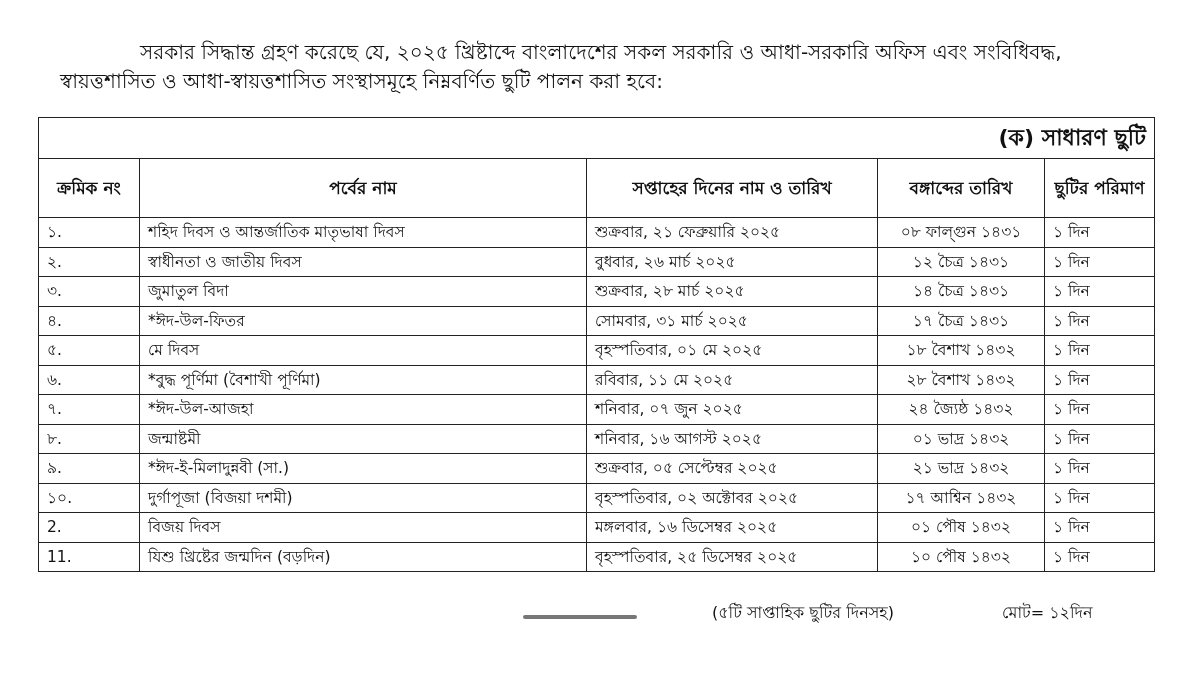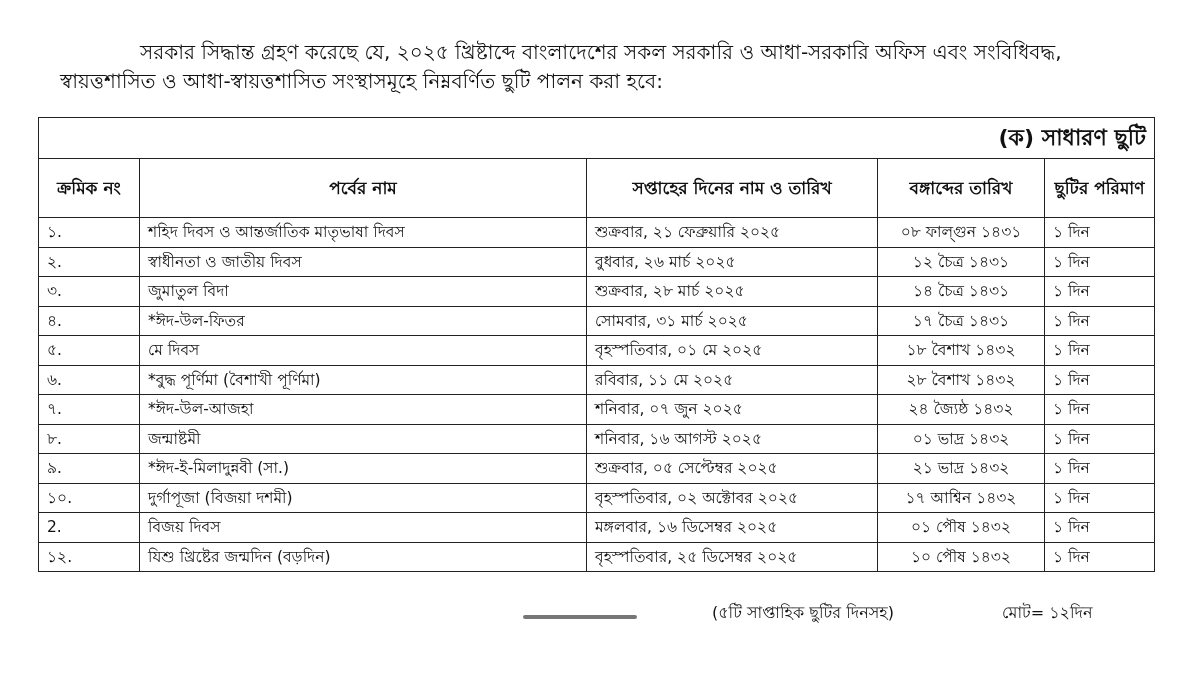--- a/index.html
+++ b/index.html
@@ -200,21 +200,21 @@
       <td class="duration">১ দিন</td>
     </tr>
     <tr class="data-row">
       <td class="serial">2.</td>
       <td class="name">বিজয় দিবস</td>
       <td class="weekday">মঙ্গলবার, ১৬ ডিসেম্বর ২০২৫</td>
       <td class="bangla">০১ পৌষ ১৪৩২</td>
       <td class="duration">১ দিন</td>
     </tr>
     <tr class="data-row">
-      <td class="serial">১২.</td>
+      <td class="serial">11.</td>
       <td class="name">যিশু খ্রিষ্টের জন্মদিন (বড়দিন)</td>
       <td class="weekday">বৃহস্পতিবার, ২৫ ডিসেম্বর ২০২৫</td>
       <td class="bangla">১০ পৌষ ১৪৩২</td>
       <td class="duration">১ দিন</td>
     </tr>
   </tbody>
 </table>
 
 <div class="footer">
   <div class="rule"></div>

